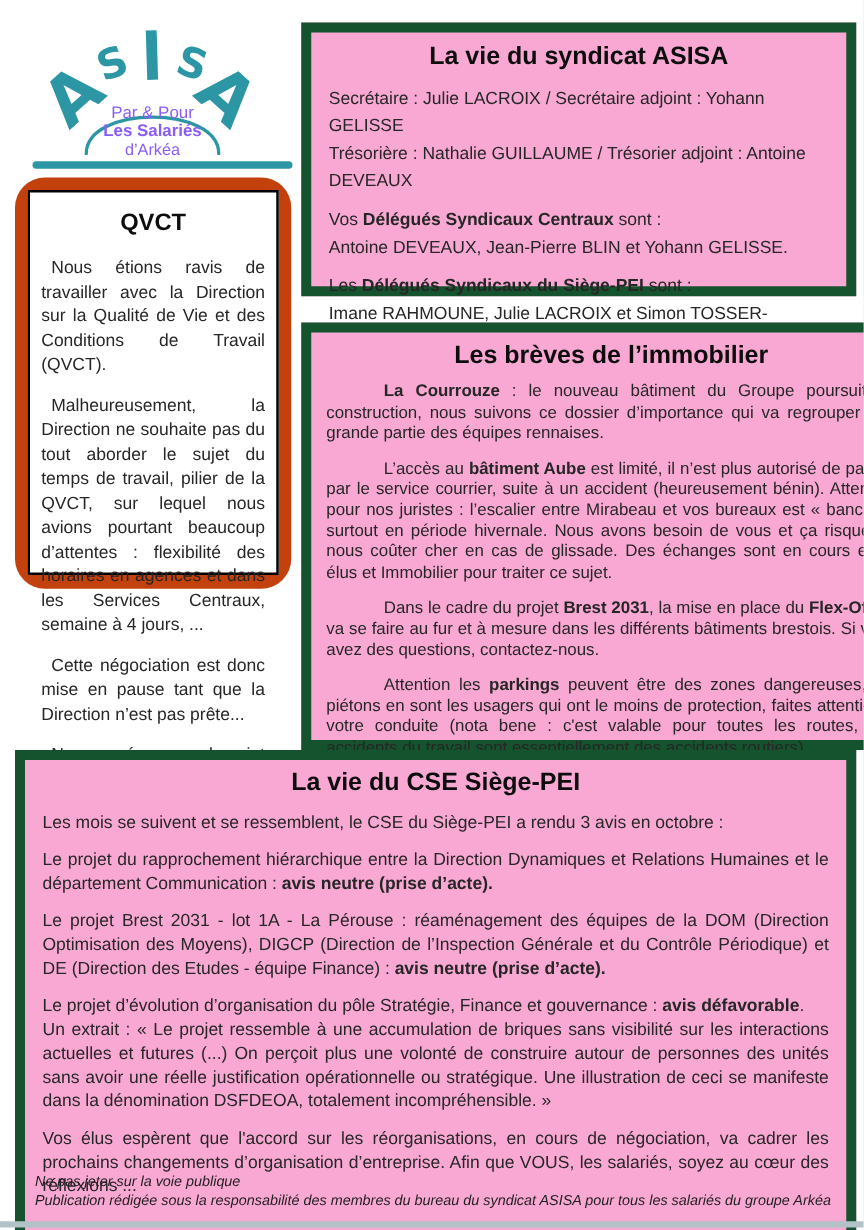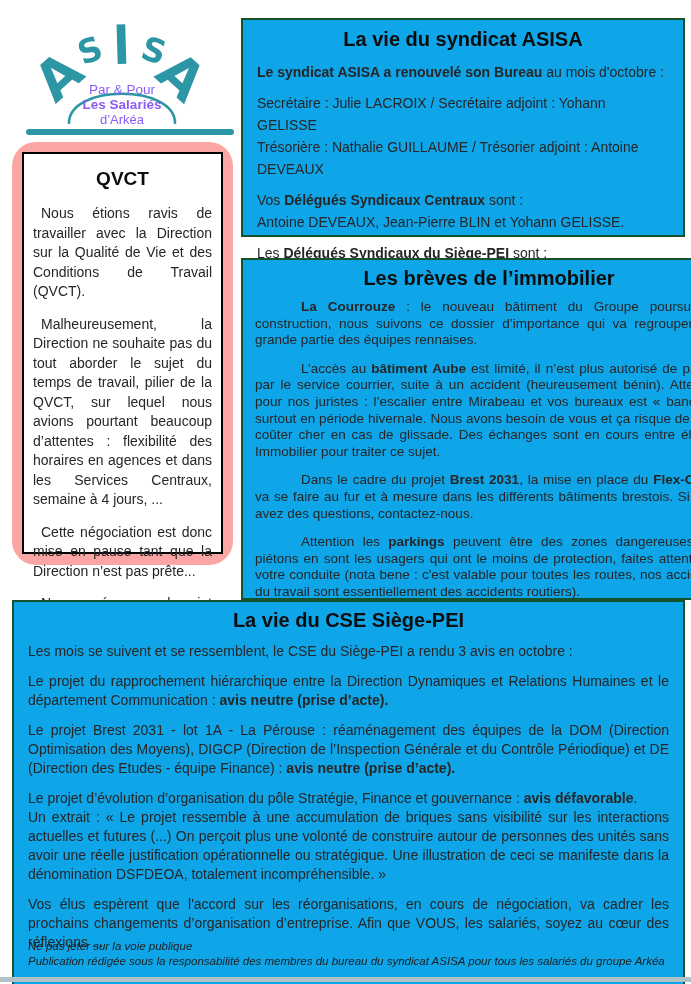--- a/index.html
+++ b/index.html
@@ -20,39 +20,39 @@
   .l4 { left:142px; top:40px; font-size:54px; transform:rotate(42deg); }
   .arc { position:absolute; left:47px; top:60px; width:114px; height:54px; }
   .tag { position:absolute; left:47px; width:114px; text-align:center; color:#8b5cf6; }
   .t1 { top:72px;  font-size:13.5px; }
   .t2 { top:87px;  font-size:13.5px; font-weight:700; }
   .t3 { top:102px; font-size:13px; }
   .logo-divider { position:absolute; left:26px; top:129px; width:208px; height:6px;
                   background:#2D96A4; border-radius:3px; }
 
   
-  .tealbox { position:absolute; border:2px solid #14532d; background:#0ea5e9; }
+  .tealbox { position:absolute; border:8px solid #14532d; background:#f9a8d4; }
   .box-title { text-align:center; font-weight:700; font-size:20px; color:#0d0d0d; }
 
   .syndicat { left:241px; top:18px; width:444px; height:219px; padding:8px 14px 6px 14px; }
   .syndicat .box-title { margin-bottom:10px; }
   .syndicat p { font-size:14px; line-height:22px; }
   .syndicat p.grp { margin-top:9px; }
 
   .immobilier { left:241px; top:258px; width:496px; height:342px; padding:7px 12px 6px 12px; }
   .immobilier .box-title { margin-bottom:9px; }
   .immobilier p { font-size:13.5px; line-height:16.6px; text-align:justify; text-indent:46px; margin-bottom:12px; }
 
   .cse { left:12px; top:600px; width:673px; height:413px; padding:7px 14px 6px 14px; }
   .cse .box-title { margin-bottom:10px; }
   .cse p { font-size:14px; line-height:19px; text-align:justify; margin-bottom:11px; }
 
   
-  .qvct-outer { position:absolute; left:12px; top:142px; width:221px; height:423px;
-                background:#fca5a5; border-radius:24px; }
+  .qvct-outer { position:absolute; left:12px; top:142px; width:221px; height:329px;
+                background:#c2410c; border-radius:24px; }
   .qvct-inner { position:absolute; left:10px; top:10px; right:10px; bottom:11px;
                 background:#fff; border:2px solid #000; padding:8px 9px; }
   .qvct-inner .box-title { font-size:19px; margin:6px 0 14px 0; }
   .qvct-inner p { font-size:14px; line-height:19.5px; text-align:justify; text-indent:8px; margin-bottom:13px; }
 
   
   .footer { position:absolute; left:28px; top:939px; font-style:italic; font-size:11.5px;
             line-height:15px; color:#1e1e1e; }
   .bottom-bar { position:absolute; left:0; top:977px; width:691px; height:5px; background:#B3C2C7; }
 
@@ -73,21 +73,20 @@
       <path d="M4,53 C4,14 110,14 110,53" fill="none" stroke="#2D96A4" stroke-width="2.6" stroke-linecap="round"></path>
     </svg>
     <div class="tag t1">Par &amp; Pour</div>
     <div class="tag t2">Les Salariés</div>
     <div class="tag t3">d’Arkéa</div>
   </div>
   <div class="logo-divider"></div>
 
   <div class="tealbox syndicat">
     <div class="box-title">La vie du syndicat ASISA</div>
-    <p><span class="b">Le syndicat ASISA a renouvelé son Bureau</span><span> au mois d'octobre :</span></p>
     <p class="grp">Secrétaire : Julie LACROIX / Secrétaire adjoint : Yohann GELISSE</p>
     <p>Trésorière : Nathalie GUILLAUME / Trésorier adjoint : Antoine DEVEAUX</p>
     <p class="grp"><span>Vos </span><span class="b">Délégués Syndicaux Centraux</span><span> sont :</span></p>
     <p>Antoine DEVEAUX, Jean-Pierre BLIN et Yohann GELISSE.</p>
     <p class="grp"><span>Les </span><span class="b">Délégués Syndicaux du Siège-PEI</span><span> sont :</span></p>
     <p>Imane RAHMOUNE, Julie LACROIX et Simon TOSSER-L'ECUYER.</p>
   </div>
 
   <div class="qvct-outer">
     <div class="qvct-inner">

